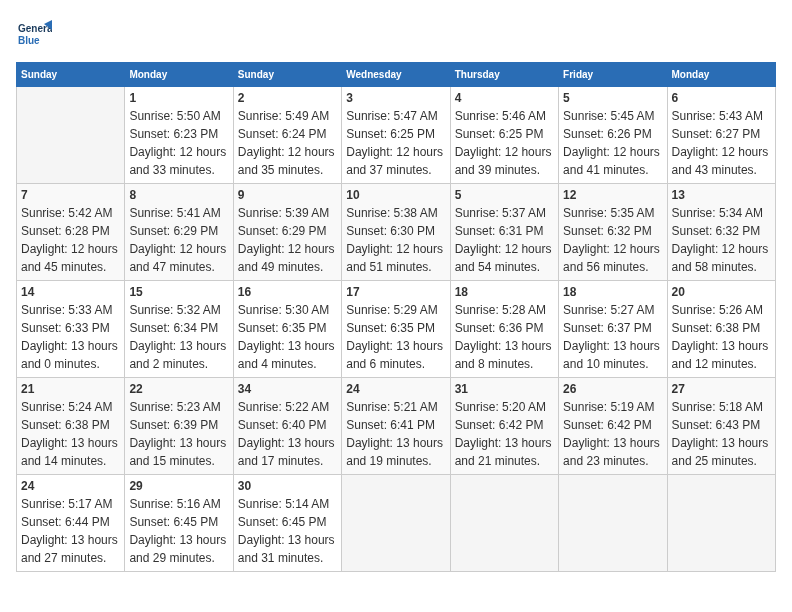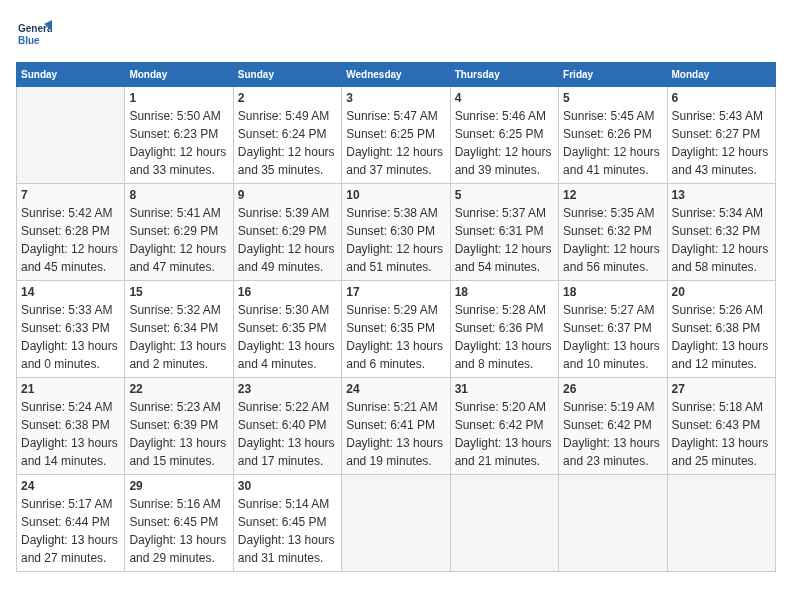--- a/index.html
+++ b/index.html
@@ -209,21 +209,21 @@
       <tr>
         <td>
           <span class="day-num">21</span>
           <div class="day-info">Sunrise: 5:24 AM<br>Sunset: 6:38 PM<br>Daylight: 13 hours<br>and 14 minutes.</div>
         </td>
         <td>
           <span class="day-num">22</span>
           <div class="day-info">Sunrise: 5:23 AM<br>Sunset: 6:39 PM<br>Daylight: 13 hours<br>and 15 minutes.</div>
         </td>
         <td>
-          <span class="day-num">23</span>
+          <span class="day-num">34</span>
           <div class="day-info">Sunrise: 5:22 AM<br>Sunset: 6:40 PM<br>Daylight: 13 hours<br>and 17 minutes.</div>
         </td>
         <td>
           <span class="day-num">24</span>
           <div class="day-info">Sunrise: 5:21 AM<br>Sunset: 6:41 PM<br>Daylight: 13 hours<br>and 19 minutes.</div>
         </td>
         <td>
           <span class="day-num">31</span>
           <div class="day-info">Sunrise: 5:20 AM<br>Sunset: 6:42 PM<br>Daylight: 13 hours<br>and 21 minutes.</div>
         </td>

